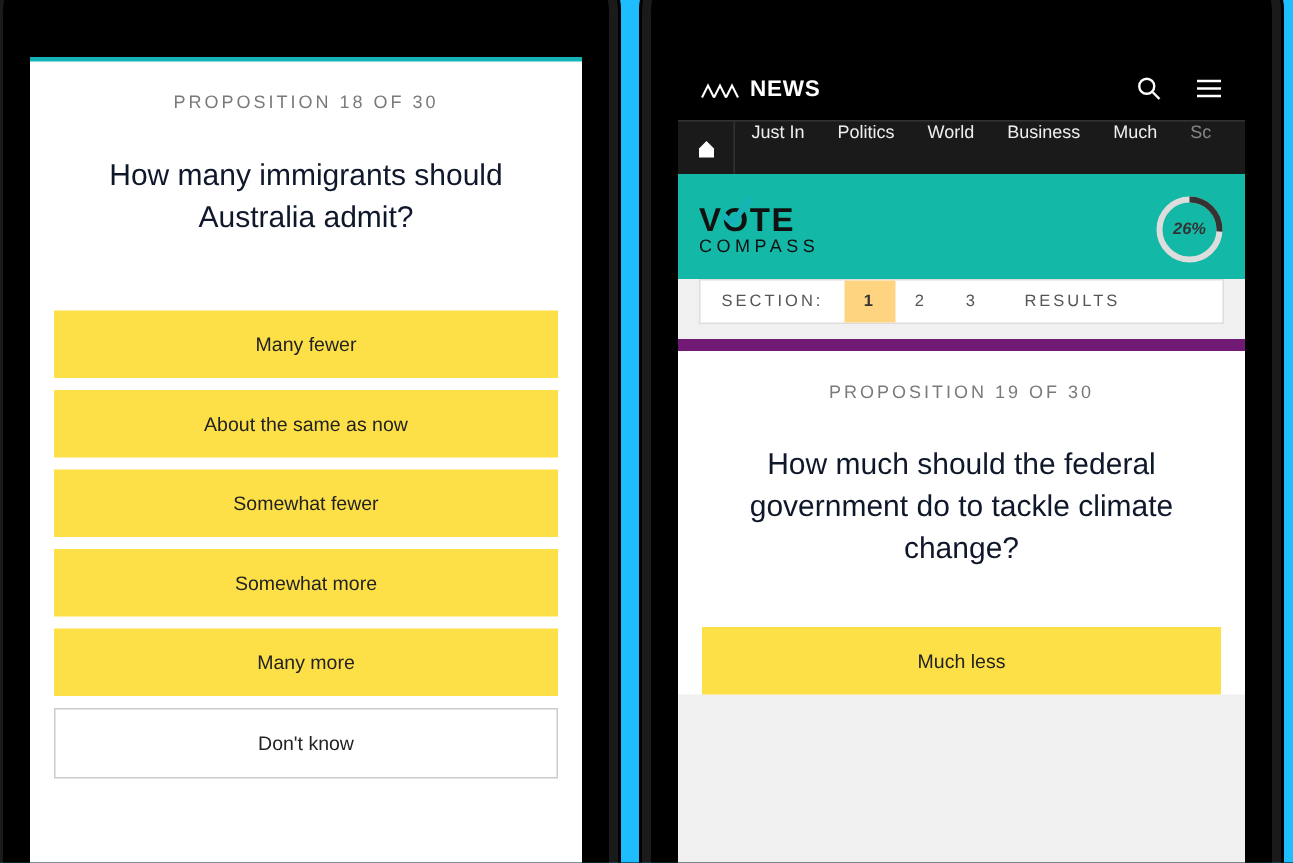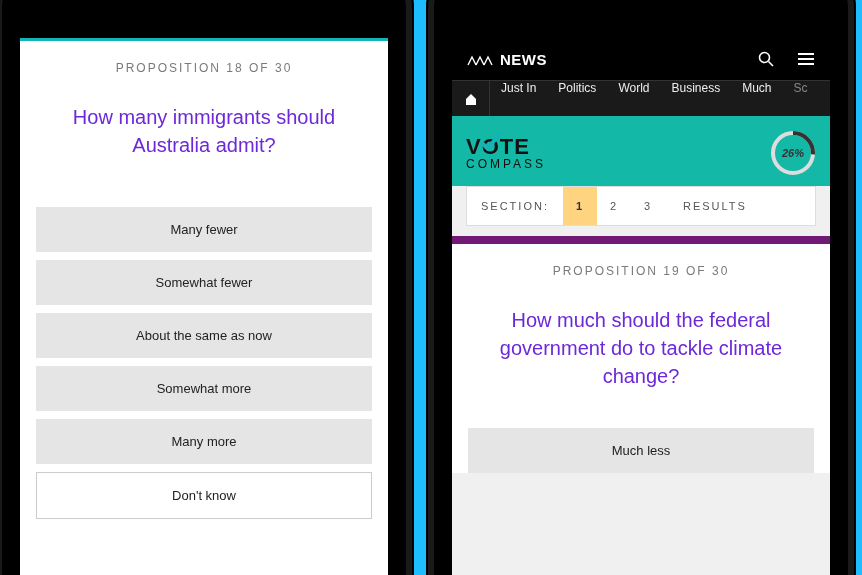--- a/index.html
+++ b/index.html
@@ -9,23 +9,23 @@
 .phone-inner { background: #000; border-radius: 40px; width: 100%; height: 100%; overflow: hidden; position: relative; }
 .phone-screen { position: absolute; left: 18px; right: 18px; top: 70px; bottom: 0; background: #fff; overflow: hidden; }
 
 .phone1 { left: -6px; top: -40px; width: 420px; height: 660px; }
 .phone2 { left: 426px; top: -40px; width: 430px; height: 660px; }
 
 
 .teal-line { height: 3px; background: #15b2b8; }
 .p1-content { padding: 20px 16px 0 16px; }
 .prop-label { text-align: center; letter-spacing: 2px; color: #7a7a7a; font-size: 12px; font-weight: 500; margin-bottom: 28px; }
-.question { text-align: center; font-size: 20px; color: #6d28d9; font-weight: 400; line-height: 1.4; margin-bottom: 48px; padding: 0 20px; }
+.question { text-align: center; font-size: 20px; color: #0f172a; font-weight: 400; line-height: 1.4; margin-bottom: 48px; padding: 0 20px; }
 .options { display: flex; flex-direction: column; gap: 8px; }
-.option-btn { background: #e5e5e5; border: none; padding: 15px; text-align: center; font-size: 13px; color: #222; cursor: pointer; }
+.option-btn { background: #fde047; border: none; padding: 15px; text-align: center; font-size: 13px; color: #222; cursor: pointer; }
 .option-btn.outline { background: #fff; border: 1px solid #ccc; }
 
 
 .abc-header { background: #000; height: 42px; display: flex; align-items: center; padding: 0 14px; color: #fff; }
 .abc-logo { font-weight: 700; font-size: 15px; letter-spacing: 0.5px; display: flex; align-items: flex-end; }
 .abc-logo-mark { margin-right: 6px; font-size: 14px; letter-spacing: -1px; }
 .abc-spacer { flex: 1; }
 .abc-icon { width: 20px; height: 20px; margin-left: 20px; display: flex; align-items: center; justify-content: center; }
 
 .nav-tabs { background: #1a1a1a; height: 36px; display: flex; color: #fff; font-size: 12px; overflow: hidden; border-top: 1px solid #333; }
@@ -35,21 +35,21 @@
 .vc-top { background: #14b8a6; padding: 14px 14px 10px 14px; display: flex; align-items: center; justify-content: space-between; }
 .vc-logo { font-weight: 900; font-size: 22px; letter-spacing: 1px; color: #111; line-height: 0.9; }
 .vc-logo-sub { font-weight: 400; letter-spacing: 3px; font-size: 12px; display: block; margin-top: 2px; }
 .vc-logo-o { position: relative; display: inline-block; }
 .check-overlay { position: absolute; left: -2px; top: -6px; }
 
 .progress-ring { width: 46px; height: 46px; position: relative; font-style: italic; }
 .ring-svg { transform: rotate(-90deg); }
 .ring-text { position: absolute; inset: 0; display: flex; align-items: center; justify-content: center; font-size: 11px; font-weight: 600; color: #333; }
 
-.sections { background: #fff; margin: 0 14px 10px 14px; border: 1px solid #ddd; display: flex; align-items: center; height: 40px; font-size: 11px; letter-spacing: 2px; color: #555; }
+.sections { background: #fff; margin: 0 14px 10px 14px; border: 1px solid #ddd; display: flex; align-items: center; height: 30px; font-size: 11px; letter-spacing: 2px; color: #555; }
 .sec-label { padding: 0 14px; }
 .sec-num { width: 34px; text-align: center; height: 100%; display: flex; align-items: center; justify-content: center; }
 .sec-num.active { background: #ffd480; color: #333; font-weight: 600; }
 .sec-results { padding: 0 18px; }
 
 .p2-body { background: #fff; border-top: 8px solid #701a75; margin: 0; padding: 20px 16px 0 16px; }
 .p2-body .question { margin-bottom: 38px; }
 
 svg { display: block; }
 </style>
@@ -58,22 +58,22 @@
 
 <div class="phone phone1">
   <div class="phone-inner">
     <div class="phone-screen">
       <div class="teal-line"></div>
       <div class="p1-content">
         <div class="prop-label">PROPOSITION 18 OF 30</div>
         <div class="question">How many immigrants should Australia admit?</div>
         <div class="options">
           <button class="option-btn">Many fewer</button>
+          <button class="option-btn">About the same as now</button>
           <button class="option-btn">Somewhat fewer</button>
-          <button class="option-btn">About the same as now</button>
           <button class="option-btn">Somewhat more</button>
           <button class="option-btn">Many more</button>
           <button class="option-btn outline">Don't know</button>
         </div>
       </div>
     </div>
   </div>
 </div>
 
 <div class="phone phone2">

